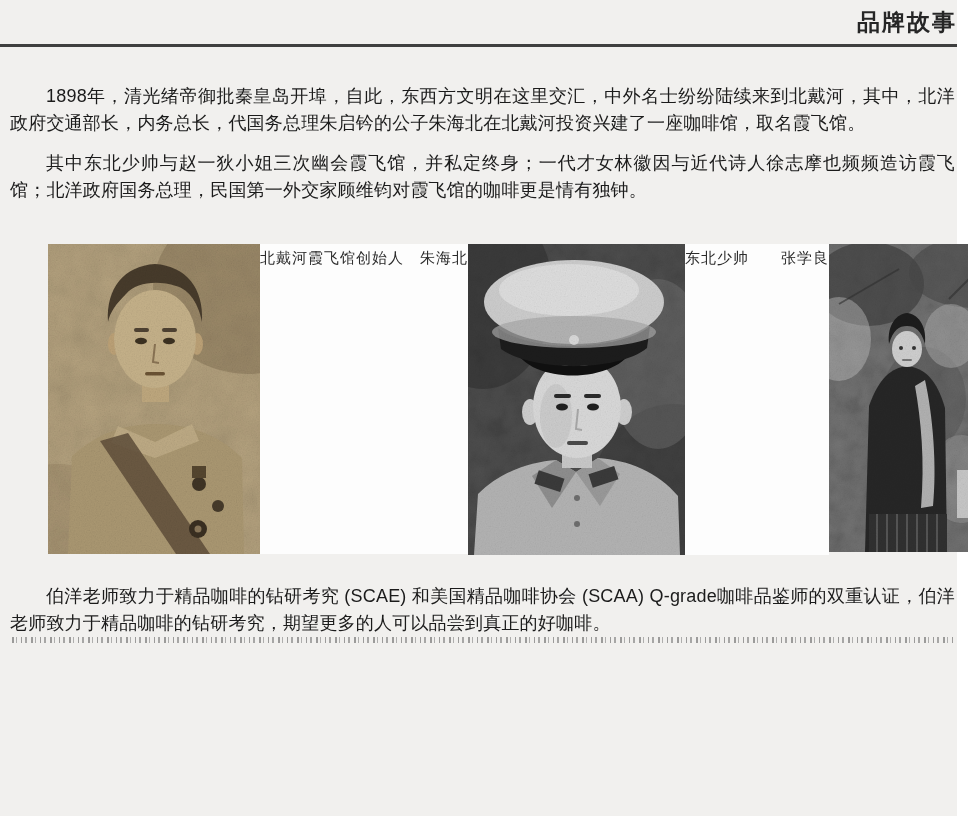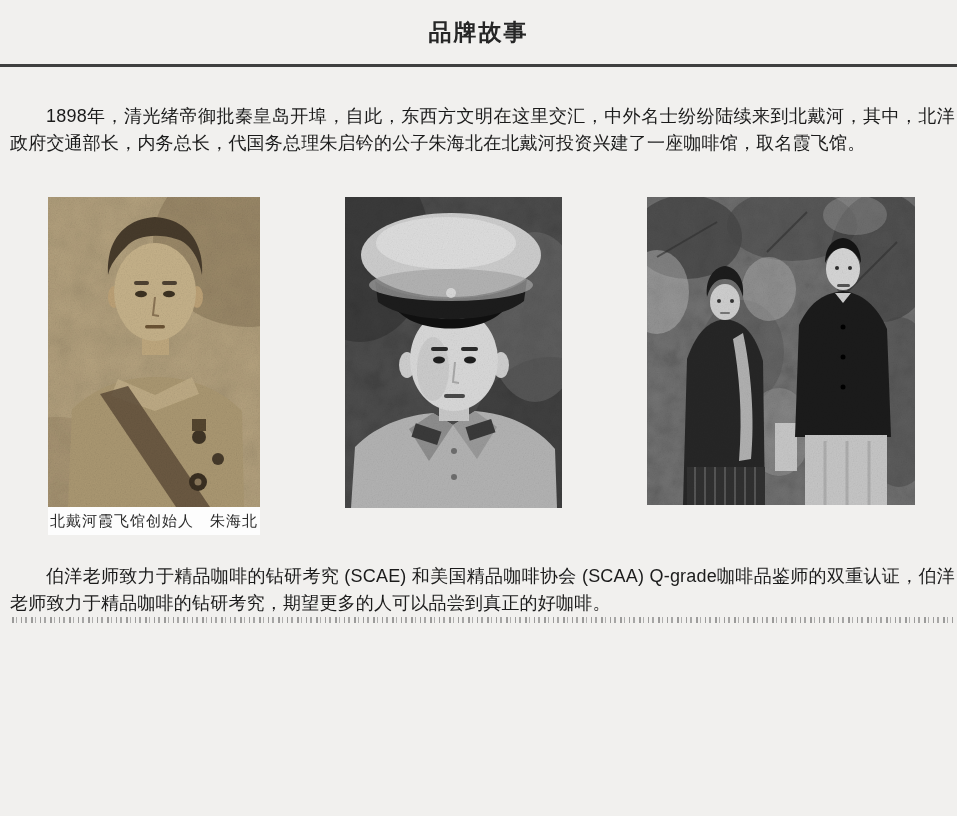--- a/index.html
+++ b/index.html
@@ -6,21 +6,21 @@
   body{
     width:968px;height:816px;overflow:hidden;
     background:#ffffff;
     font-family:"Liberation Sans", sans-serif;
   }
   .page{
     width:957px;height:816px;background:#f1f0ee;
     box-sizing:border-box;
   }
   .header{
-    height:64px;display:flex;align-items:center;justify-content:center;
+    height:44px;display:flex;align-items:center;justify-content:flex-end;
   }
   .page-title{
     margin:0;font-size:23px;font-weight:600;color:#262626;letter-spacing:2px;
     font-family:"Liberation Sans", sans-serif;
   }
   .rule{height:3px;background:#3f3f3f;width:100%;}
   .content{
     padding:36px 2px 0 10px;box-sizing:border-box;
     color:#1b1b1b;
   }
@@ -31,21 +31,21 @@
     text-align:justify;
     letter-spacing:0.2px;
   }
   .para.last{margin-bottom:0;}
   .photo-row{
     display:flex;justify-content:space-between;align-items:flex-start;
     padding:0 40px 0 38px;
     margin:40px 0 28px 0;
   }
   .photo-card{
-    margin:0;background:#fdfdfd;display:flex;flex-direction:column;
+    margin:0;background:#fdfdfd;display:flex;
   }
   .photo-card .img{display:block;line-height:0;}
   .photo-card svg{display:block;}
   .photo-caption{
     height:28px;display:flex;align-items:center;justify-content:center;
     font-family:"Liberation Serif", serif;
     font-size:15px;color:#2b2b2b;letter-spacing:1px;white-space:pre;
   }
   .clipped-line{
     height:6px;margin:0 2px;overflow:hidden;opacity:.55;
@@ -62,20 +62,21 @@
 <div class="page">
 
   <div class="header">
     <h1 class="page-title">品牌故事</h1>
   </div>
   <div class="rule"></div>
 
   <div class="content">
 
     <p class="para">1898年，清光绪帝御批秦皇岛开埠，自此，东西方文明在这里交汇，中外名士纷纷陆续来到北戴河，其中，北洋政府交通部长，内务总长，代国务总理朱启钤的公子朱海北在北戴河投资兴建了一座咖啡馆，取名霞飞馆。</p>
+    <p class="para">其中东北少帅与赵一狄小姐三次幽会霞飞馆，并私定终身；一代才女林徽因与近代诗人徐志摩也频频造访霞飞馆；北洋政府国务总理，民国第一外交家顾维钧对霞飞馆的咖啡更是情有独钟。</p>
 
     <div class="photo-row">
 
       <figure class="photo-card">
         <span class="img">
           <svg width="212" height="310" viewBox="0 0 212 310" role="img">
             <defs>
               <filter id="g1" x="0" y="0" width="100%" height="100%">
                 <feTurbulence type="fractalNoise" baseFrequency="0.8" numOctaves="2" stitchTiles="stitch"></feTurbulence>
                 <feColorMatrix type="saturate" values="0"></feColorMatrix>
@@ -152,20 +153,21 @@
             <circle cx="106" cy="96" r="5" fill="#e2e2e2" opacity="0.8"></circle>
             <rect x="86" y="150" width="17" height="4" rx="2" fill="#2a2a2a"></rect>
             <rect x="116" y="150" width="17" height="4" rx="2" fill="#2a2a2a"></rect>
             <ellipse cx="94" cy="163" rx="6" ry="3.4" fill="#1f1f1f"></ellipse>
             <ellipse cx="125" cy="163" rx="6" ry="3.4" fill="#1f1f1f"></ellipse>
             <path d="M110,165 L108,185 L114,186" stroke="#a9a9a9" stroke-width="2" fill="none"></path>
             <rect x="99" y="197" width="21" height="4" rx="2" fill="#4a4a4a"></rect>
             <rect width="217" height="311" filter="url(#g2)" opacity="0.2" style="mix-blend-mode:multiply"></rect>
           </svg>
         </span>
+        <figcaption class="photo-caption">东北少帅　　张学良</figcaption>
       </figure>
 
       <figure class="photo-card">
         <span class="img">
           <svg width="268" height="308" viewBox="0 0 268 308" role="img">
             <defs>
               <filter id="g3" x="0" y="0" width="100%" height="100%">
                 <feTurbulence type="fractalNoise" baseFrequency="0.8" numOctaves="2" stitchTiles="stitch"></feTurbulence>
                 <feColorMatrix type="saturate" values="0"></feColorMatrix>
               </filter>

